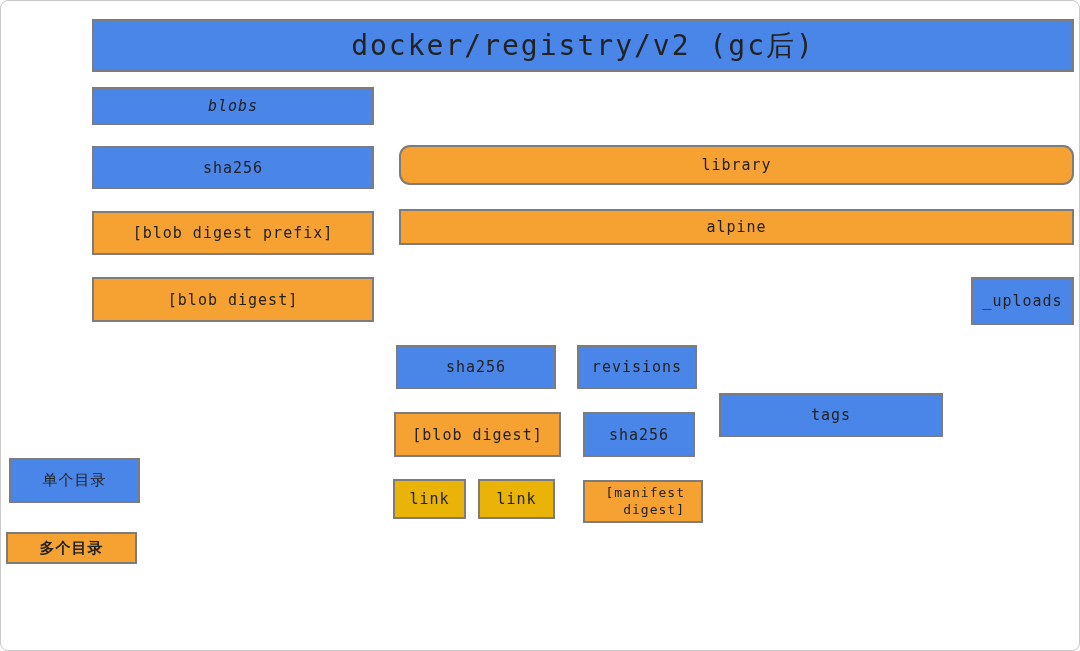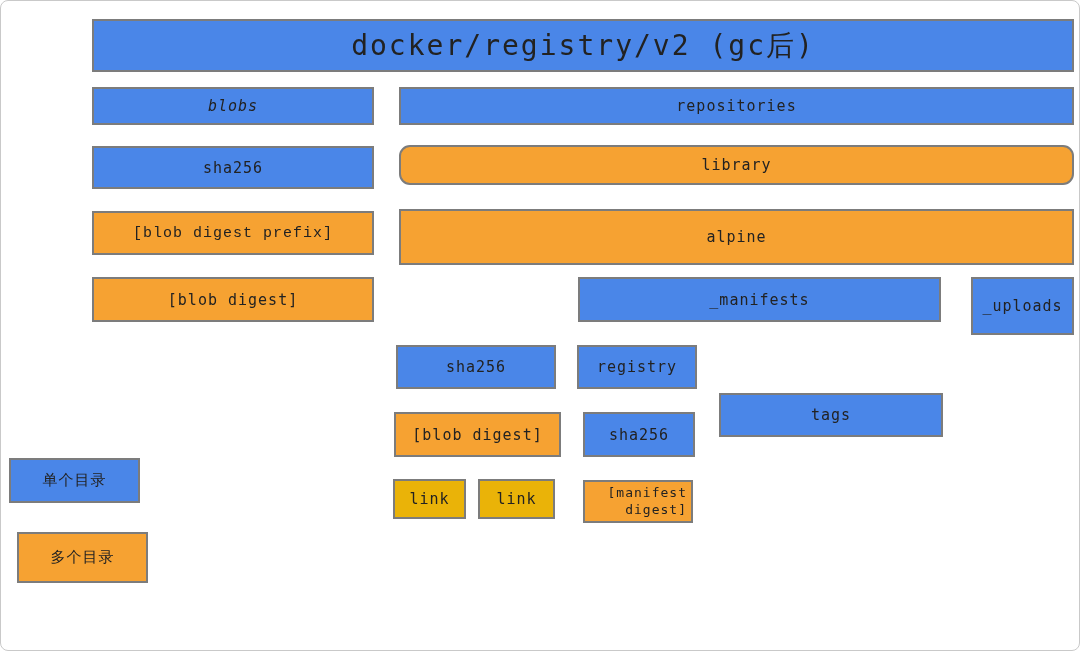--- a/index.html
+++ b/index.html
@@ -29,66 +29,64 @@
   .blue    { background: #4a86e8; }
   .orange  { background: #f6a232; }
   .magenta { background: #eab308; }
 
   .banner { left: 91px; top: 18px; width: 982px; height: 53px; font-size: 28px; letter-spacing: 2px; }
 
   .blobs        { left: 91px;  top: 86px;  width: 282px; height: 38px; font-style: italic; }
   .repositories { left: 398px; top: 86px;  width: 675px; height: 38px; }
   .sha256-blobs { left: 91px;  top: 145px; width: 282px; height: 43px; }
   .library      { left: 398px; top: 144px; width: 675px; height: 40px; border-radius: 11px; }
-  .bdp          { left: 91px;  top: 210px; width: 282px; height: 44px; font-family: Liberation Mono, monospace; }
-  .alpine       { left: 398px; top: 208px; width: 675px; height: 56px; }
+  .bdp          { left: 91px;  top: 210px; width: 282px; height: 44px; }
+  .alpine       { left: 398px; top: 208px; width: 675px; height: 36px; }
   .bd           { left: 91px;  top: 276px; width: 282px; height: 45px; }
   .layers       { left: 395px; top: 276px; width: 160px; height: 45px; }
   .manifests    { left: 577px; top: 276px; width: 363px; height: 45px; }
-  .uploads      { left: 970px; top: 276px; width: 103px; height: 58px; }
+  .uploads      { left: 970px; top: 276px; width: 103px; height: 48px; }
   .sha256-layers{ left: 395px; top: 344px; width: 160px; height: 44px; }
   .revisions    { left: 576px; top: 344px; width: 120px; height: 44px; }
   .tags         { left: 718px; top: 344px; width: 224px; height: 44px; margin-top: 48px; }
   .bd2          { left: 393px; top: 411px; width: 167px; height: 45px; }
   .sha256-rev   { left: 582px; top: 411px; width: 112px; height: 45px; }
   .link1        { left: 392px; top: 478px; width: 73px;  height: 40px; }
   .link2        { left: 477px; top: 478px; width: 77px;  height: 40px; }
-  .mdigest      { left: 582px; top: 479px; width: 110px; height: 43px; font-size: 13px; line-height: 1.25; white-space: normal; padding: 0 4px; }
+  .mdigest      { left: 582px; top: 479px; width: 120px; height: 43px; font-size: 13px; line-height: 1.25; white-space: normal; padding: 0 16px; }
 
   .legend-item {
     font-family: "DejaVu Sans", "Liberation Sans", sans-serif;
     font-size: 15px;
     letter-spacing: 1px;
   }
   .lg1 { left: 8px; top: 457px; width: 131px; height: 45px; }
-  .lg2 { left: 16px; top: 531px; width: 131px; height: 51px; }
+  .lg2 { left: 5px; top: 531px; width: 131px; height: 32px; font-weight: bold; }
   .lg3 { left: 8px; top: 599px; width: 131px; height: 45px; }
 </style>
 </head>
 <body>
 
 <div class="frame">
 
   <div class="nd blue banner">docker/registry/v2 (gc后)</div>
 
   <div class="nd blue blobs">blobs</div>
-  <div class="nd blue repositories">repositories</div>
 
   <div class="nd blue sha256-blobs">sha256</div>
   <div class="nd orange library">library</div>
 
   <div class="nd orange bdp">[blob digest prefix]</div>
   <div class="nd orange alpine">alpine</div>
 
   <div class="nd orange bd">[blob digest]</div>
-  <div class="nd blue manifests">_manifests</div>
   <div class="nd blue uploads">_uploads</div>
 
   <div class="nd blue sha256-layers">sha256</div>
-  <div class="nd blue revisions">registry</div>
+  <div class="nd blue revisions">revisions</div>
   <div class="nd blue tags">tags</div>
 
   <div class="nd orange bd2">[blob digest]</div>
   <div class="nd blue sha256-rev">sha256</div>
 
   <div class="nd magenta link1">link</div>
   <div class="nd magenta link2">link</div>
   <div class="nd orange mdigest">[manifest digest]</div>
 
   <div class="nd blue legend-item lg1">单个目录</div>

